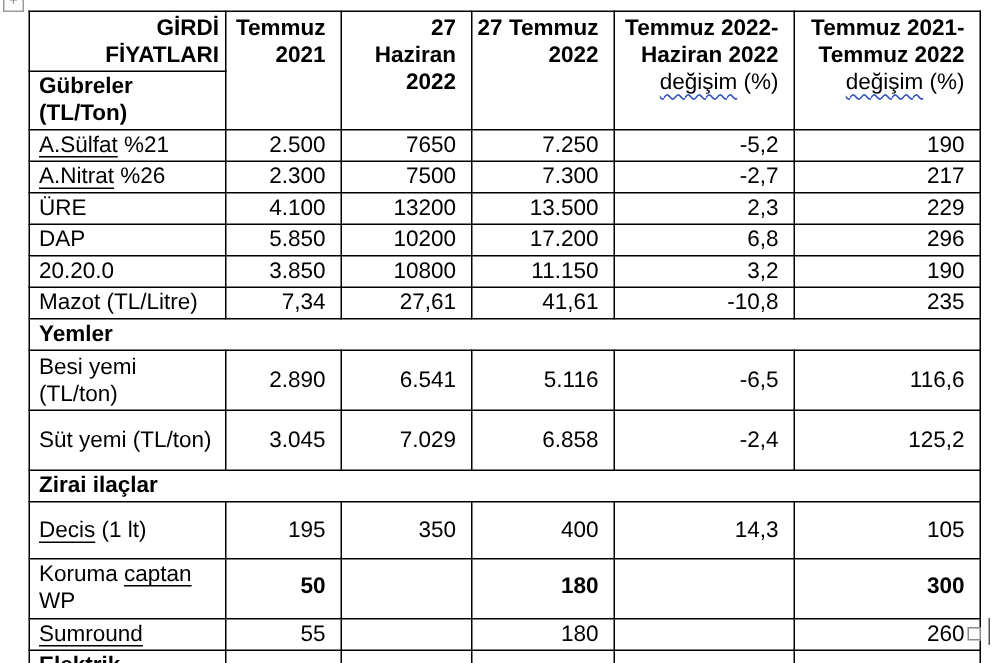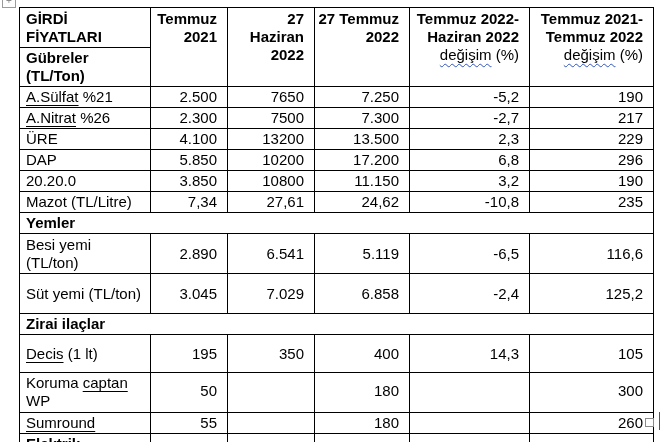--- a/index.html
+++ b/index.html
@@ -11,24 +11,24 @@
     border:1px solid #9a9a9a;background:#fdfdfd;color:#8a8a8a;
     font-size:10px;line-height:11px;text-align:center;}
 
   table{position:absolute;left:19px;top:7px;border-collapse:collapse;table-layout:fixed;
     width:634px;font-size:15px;line-height:1.2;}
   td{border:1px solid #000;vertical-align:middle;overflow:hidden;}
   .b{font-weight:bold;}
   .pre{white-space:pre-line;}
   .c1{text-align:left;padding:1px 4px 1px 6px;}
   .num{text-align:right;padding:1px 10px 1px 2px;}
-  tr.hdr td{vertical-align:top;padding-top:2px;}
+  tr.hdr td{vertical-align:top;padding-top:2px;text-align:right;}
   tr.va-b td{vertical-align:bottom;padding-bottom:2px;}
   tr.va-split td.c1{vertical-align:top;}
-  tr.va-split td.num{vertical-align:bottom;padding-bottom:12px;}
+  tr.va-split td.num{vertical-align:bottom;padding-bottom:12px;font-weight:bold;}
 
   .wavy-red{text-decoration-line:underline;text-decoration-style:wavy;
     text-decoration-color:#cc4444;text-decoration-thickness:1px;text-underline-offset:3px;text-decoration:underline;}
   .wavy-blue{text-decoration-line:underline;text-decoration-style:wavy;
     text-decoration-color:#3355bb;text-decoration-thickness:1px;text-underline-offset:3px;}
 
   
   .resize-handle{position:absolute;left:645px;top:418px;width:7px;height:7px;
     border:1px solid #8a8a8a;background:#fff;}
   .text-cursor{position:absolute;left:659px;top:412px;width:1px;height:18px;background:#555;}
@@ -113,33 +113,33 @@
       <td class="num">3.850</td>
       <td class="num">10800</td>
       <td class="num">11.150</td>
       <td class="num">3,2</td>
       <td class="num">190</td>
     </tr>
     <tr style="height:20px">
       <td class="c1">Mazot (TL/Litre)</td>
       <td class="num">7,34</td>
       <td class="num">27,61</td>
-      <td class="num">24,62</td>
+      <td class="num">41,61</td>
       <td class="num">-10,8</td>
       <td class="num">235</td>
     </tr>
 
     <tr style="height:20px">
       <td class="c1 b" colspan="6">Yemler</td>
     </tr>
     <tr style="height:40px">
       <td class="c1">Besi yemi (TL/ton)</td>
       <td class="num">2.890</td>
       <td class="num">6.541</td>
-      <td class="num">5.119</td>
+      <td class="num">5.116</td>
       <td class="num">-6,5</td>
       <td class="num">116,6</td>
     </tr>
     <tr style="height:40px">
       <td class="c1">Süt yemi (TL/ton)</td>
       <td class="num">3.045</td>
       <td class="num">7.029</td>
       <td class="num">6.858</td>
       <td class="num">-2,4</td>
       <td class="num">125,2</td>

